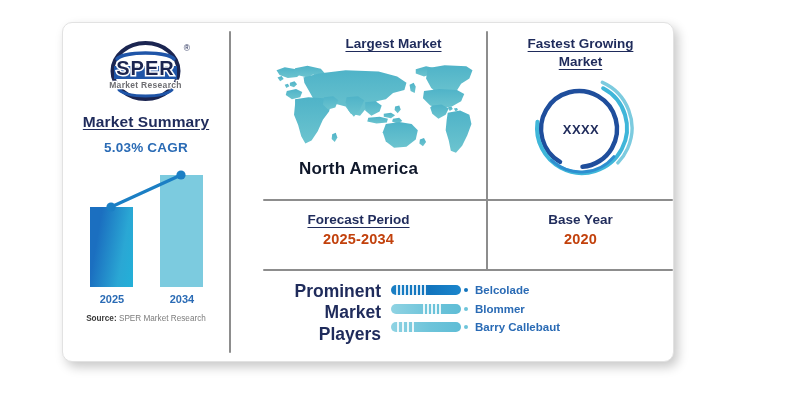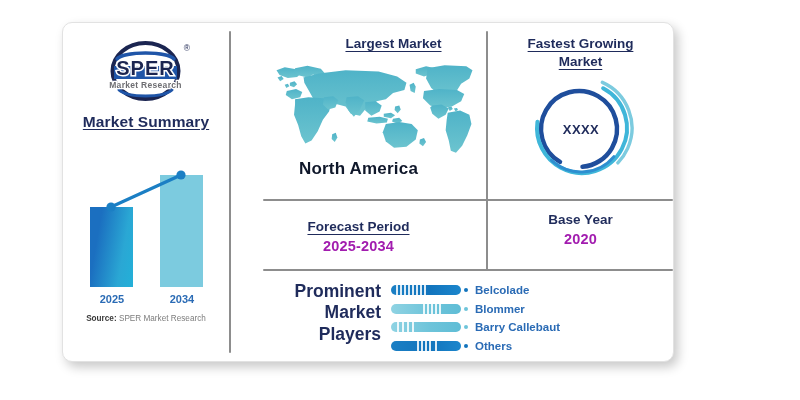--- a/index.html
+++ b/index.html
@@ -84,26 +84,26 @@
   .cell-circle .hdr{position:absolute;left:0;top:12px;width:185px;}
   .ringwrap{position:absolute;left:37px;top:50px;width:112px;height:112px;}
   .ringwrap svg{display:block;}
   .ringlabel{
     position:absolute;left:0;top:0;width:112px;height:112px;
     display:flex;align-items:center;justify-content:center;
     font-size:13px;font-weight:bold;color:#1f2b5b;letter-spacing:.4px;
   }
 
   
-  .cell-fc{position:absolute;left:168px;top:178px;width:255px;height:68px;margin-top:7px;}
+  .cell-fc{position:absolute;left:168px;top:178px;width:255px;height:68px;}
   .cell-by{position:absolute;left:425px;top:178px;width:185px;height:68px;}
   .cell-fc .hdr,.cell-by .hdr{position:absolute;left:0;top:10px;width:100%;}
   .subval{
     position:absolute;left:0;top:30px;width:100%;text-align:center;
-    font-size:14.5px;font-weight:bold;color:#a21caf;letter-spacing:.2px;
+    font-size:14.5px;font-weight:bold;color:#c2410c;letter-spacing:.2px;
   }
 
   
   .players{position:absolute;left:168px;top:248px;width:377px;height:90px;padding-left:13px;}
   .players-title{
     position:absolute;left:0px;top:10px;width:150px;text-align:right;
     font-size:17.5px;font-weight:bold;color:#1f2b5b;line-height:1.22;
   }
   .plist{position:absolute;left:160px;top:10px;width:280px;}
   .prow{display:flex;align-items:center;height:18.5px;}
@@ -135,20 +135,21 @@
           <path d="M42 58 h126 v26 H42 z" fill="#1f55a8"></path>
           <path d="M48 44 C62 28 148 28 162 44" fill="none" stroke="#1f55a8" stroke-width="7" stroke-linecap="round"></path>
           <path d="M52 106 C70 122 140 122 158 106" fill="none" stroke="#1f55a8" stroke-width="6" stroke-linecap="round"></path>
           <text x="105" y="76" text-anchor="middle" font-family="Liberation Sans, sans-serif" font-size="40" font-weight="bold" fill="#1b2551" stroke="#ffffff" stroke-width="6" paint-order="stroke" letter-spacing="2">SPER</text>
           <text x="105" y="102" text-anchor="middle" font-family="Liberation Sans, sans-serif" font-size="17" font-weight="bold" fill="#6e6e72" stroke="#ffffff" stroke-width="5" paint-order="stroke" letter-spacing=".6">Market Research</text>
           <text x="188" y="28" text-anchor="middle" font-family="Liberation Sans, sans-serif" font-size="17" fill="#1b2551">®</text>
         </svg>
       </div>
 
       <div class="market-summary">Market Summary</div>
+      <div class="cagr">5.03% CAGR</div>
 
       <div class="chart">
         <div class="bar b1"></div>
         <div class="bar b2"></div>
         <svg class="trend" viewBox="0 0 166 160">
           <line x1="48" y1="44" x2="118" y2="12" stroke="#1b7fc4" stroke-width="3.2" stroke-linecap="round"></line>
           <circle cx="48" cy="44" r="4.6" fill="#1b7fc4"></circle>
           <circle cx="118" cy="12" r="4.6" fill="#1b7fc4"></circle>
         </svg>
         <div class="xlab x1">2025</div>
@@ -298,29 +299,18 @@
           <span class="pbar light">
             <i style="left:6px;width:2px"></i>
               <i style="left:11px;width:2px"></i>
             <i style="left:16px;width:2px"></i>
               <i style="left:21px;width:2px"></i>
           </span>
           <span class="pdot light"></span>
           <span class="pname">Barry Callebaut</span>
         </div>
 
-        <div class="prow">
-          <span class="pbar dark">
-            <i style="left:26px;width:2px"></i>
-              <i style="left:30px;width:2px"></i>
-            <i style="left:34px;width:2px"></i>
-              <i style="left:38px;width:2px"></i>
-            <i style="left:44px;width:2px"></i>
-          </span>
-          <span class="pdot dark"></span>
-          <span class="pname">Others</span>
-        </div>
 
       </div>
     </div>
 
   </div>
 </div>
 
 </body></html>

